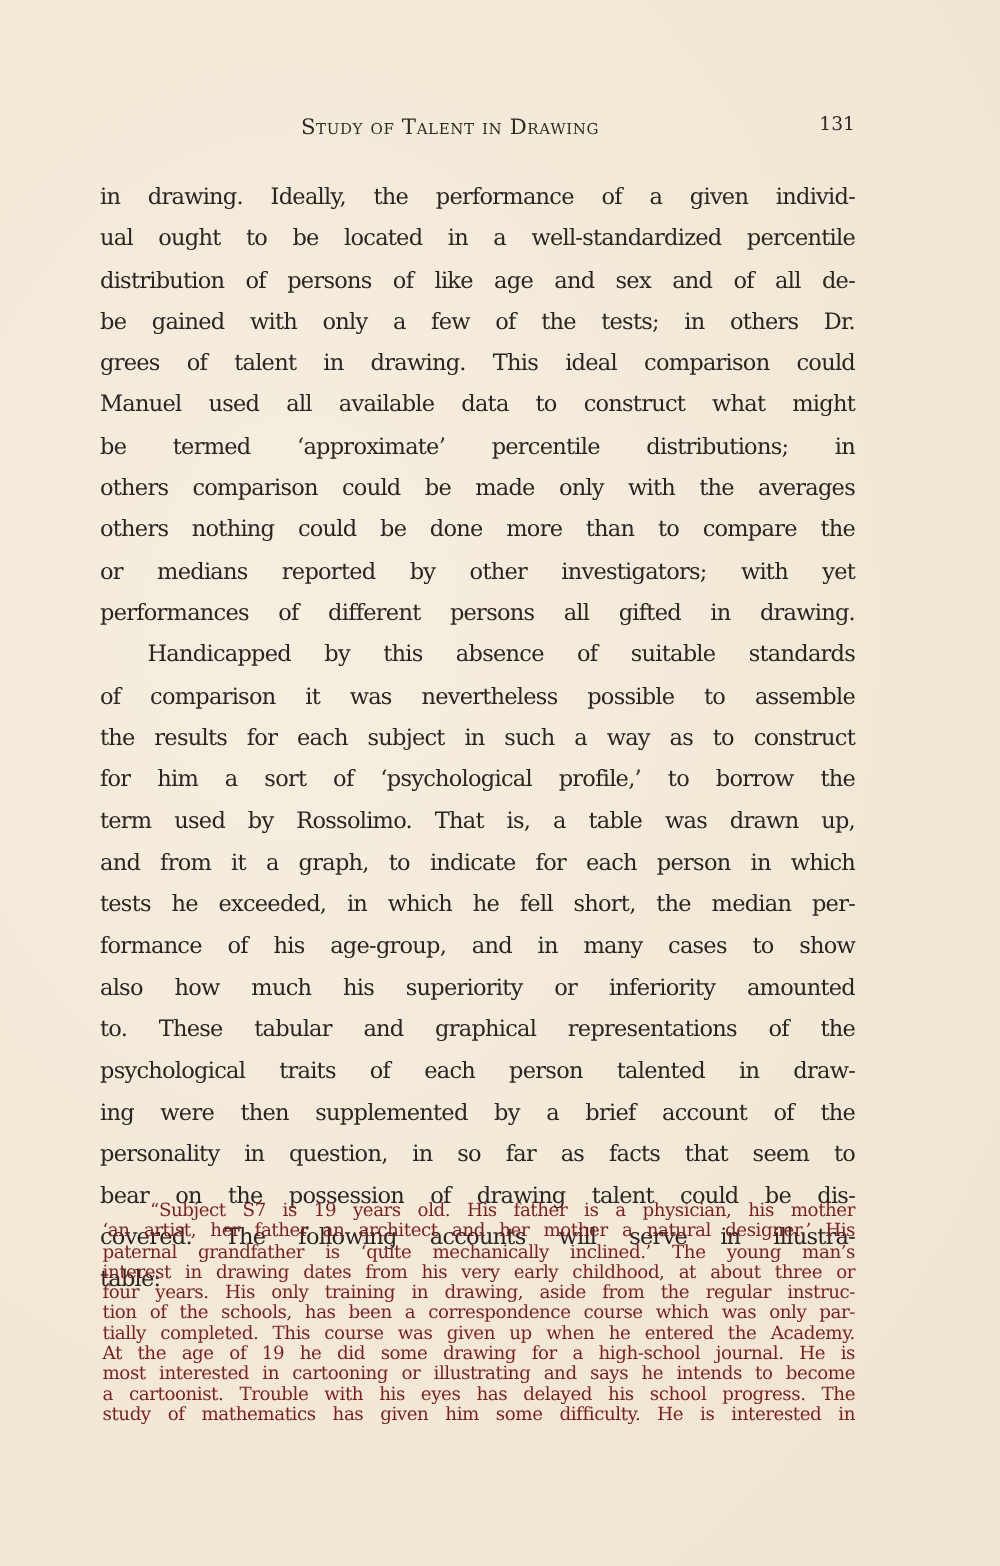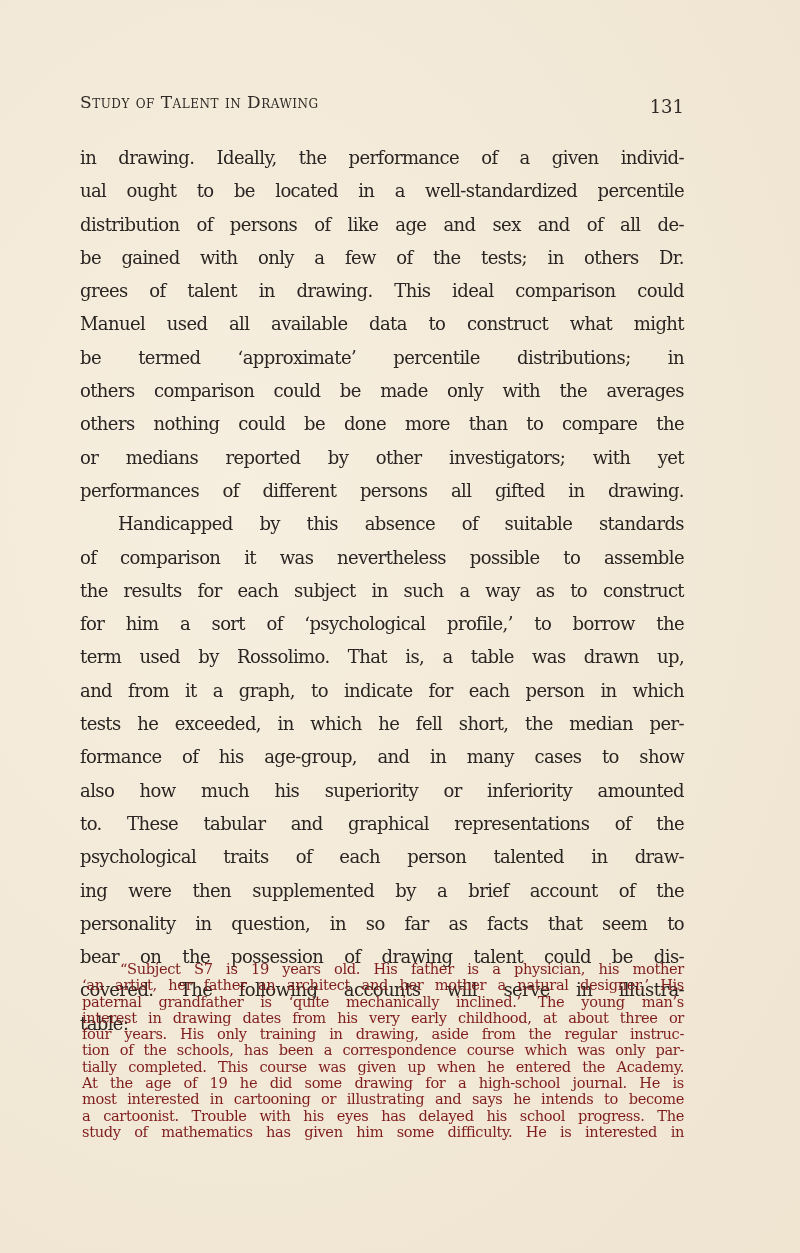--- a/index.html
+++ b/index.html
@@ -21,31 +21,32 @@
       left: 80px;
       width: 604px;
       height: 30px;
       font-family: "DejaVu Serif", serif;
       color: #2f2a26;
     }
     .running-title {
       position: absolute;
       left: 0;
       right: 4px;
+      text-align: center;
       font-size: 17px;
       font-variant: small-caps;
       letter-spacing: 0.5px;
       top: 4px;
       padding-right: 40px;
     }
     .page-number {
       position: absolute;
       right: 0;
-      top: 8px;
-      font-size: 18px;
+      top: 2px;
+      font-size: 15px;
       margin-left: 15px;
     }
     .body-text {
       position: absolute;
       top: 141px;
       left: 80px;
       width: 604px;
       font-family: "DejaVu Serif", serif;
       font-size: 18px;
       line-height: 33.3px;

